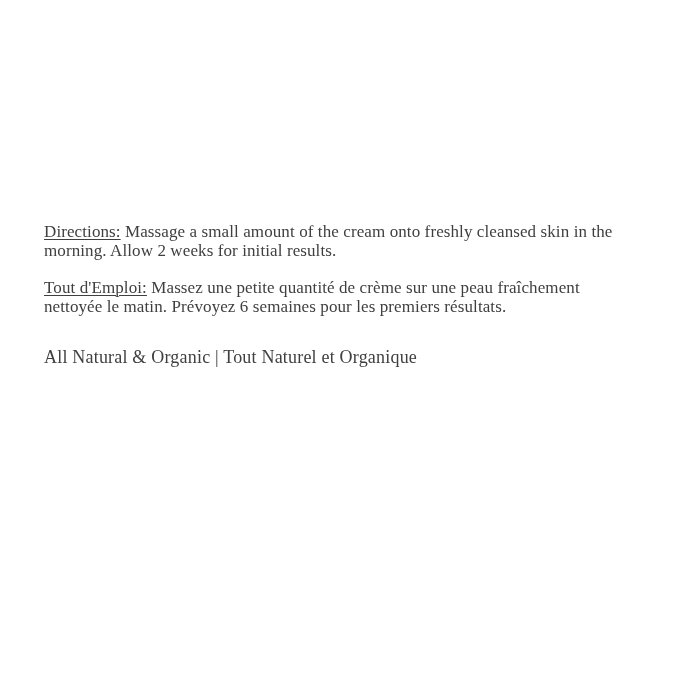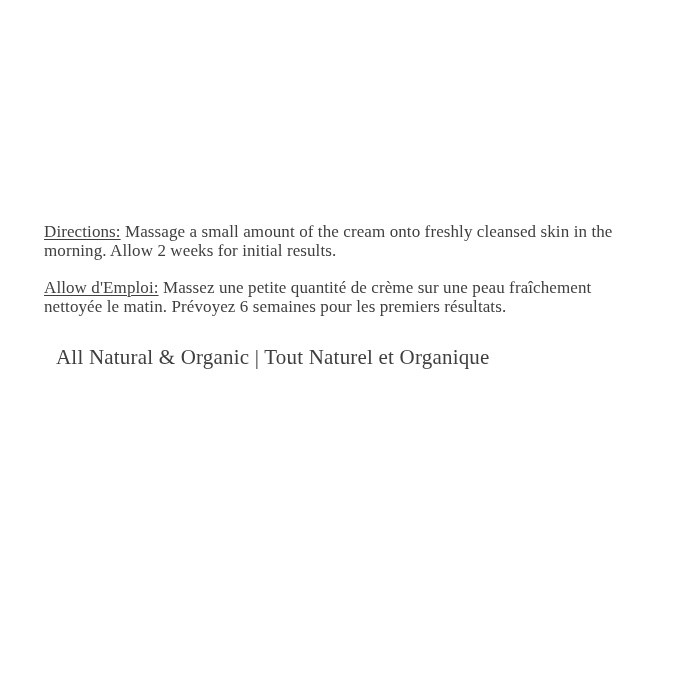--- a/index.html
+++ b/index.html
@@ -31,35 +31,35 @@
   }
   .para.fr {
     margin-bottom: 31px;
   }
   .heading {
     text-decoration: underline;
     text-decoration-thickness: 1px;
     text-underline-offset: 2px;
   }
   .footer-line {
-    margin: 12px;
-    font-size: 21px;
+    margin: 0;
+    font-size: 18px;
     line-height: 20px;
     white-space: pre;
     letter-spacing: 0.2px;
   }
 </style>
 </head>
 <body>
 
 <div class="canvas">
   <div class="text-block">
 
     <p class="para en"><span class="heading">Directions:</span><span class="body"> Massage a small amount of the cream onto freshly cleansed skin in the
 morning. Allow 2 weeks for initial results.</span></p>
 
-    <p class="para fr"><span class="heading">Allow d'Emploi:</span><span class="body"> Massez une petite quantité de crème sur une peau fraîchement
+    <p class="para fr"><span class="heading">Tout d'Emploi:</span><span class="body"> Massez une petite quantité de crème sur une peau fraîchement
 nettoyée le matin. Prévoyez 6 semaines pour les premiers résultats.</span></p>
 
     <p class="footer-line"><span>All Natural &amp; Organic | Tout Naturel et Organique</span></p>
 
   </div>
 </div>
 
 </body></html>

